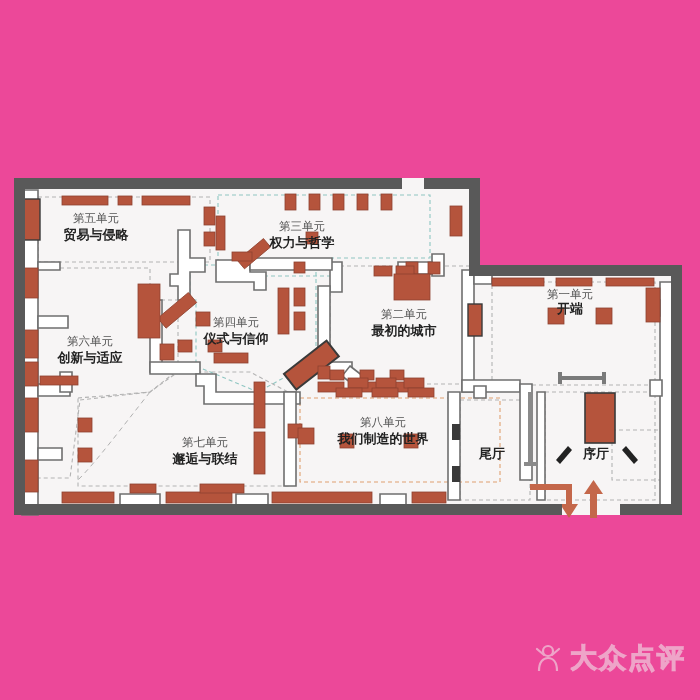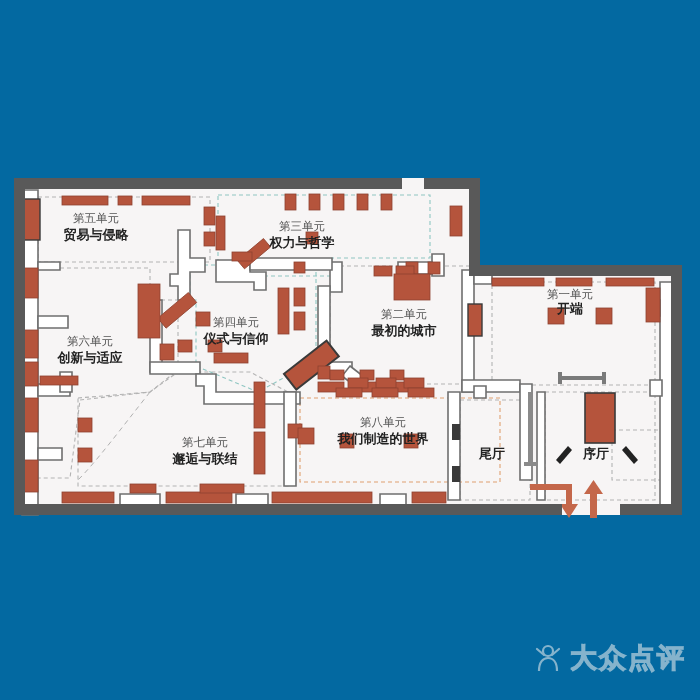--- a/index.html
+++ b/index.html
@@ -1,18 +1,18 @@
 <!DOCTYPE html>
 <html><head>
 <meta charset="utf-8">
 <style>
   html,body{margin:0;padding:0;background:#ffffff;}
   body{width:700px;height:700px;overflow:hidden;
        font-family:"Liberation Sans","DejaVu Sans",sans-serif;}
-  #stage{position:relative;width:700px;height:700px;background:#0369a1;}
+  #stage{position:relative;width:700px;height:700px;background:#ec4899;}
   #plan{position:absolute;left:0;top:0;width:700px;height:700px;}
   .wm{position:absolute;right:14px;bottom:24px;display:flex;align-items:center;gap:7px;
       opacity:.55;pointer-events:none;}
   .wm-txt{font-size:27px;font-weight:bold;color:#f2f2f2;letter-spacing:2px;
           -webkit-text-stroke:1px #f0f0f0;}
 </style>
 </head>
 <body>
 
 <div id="stage">

